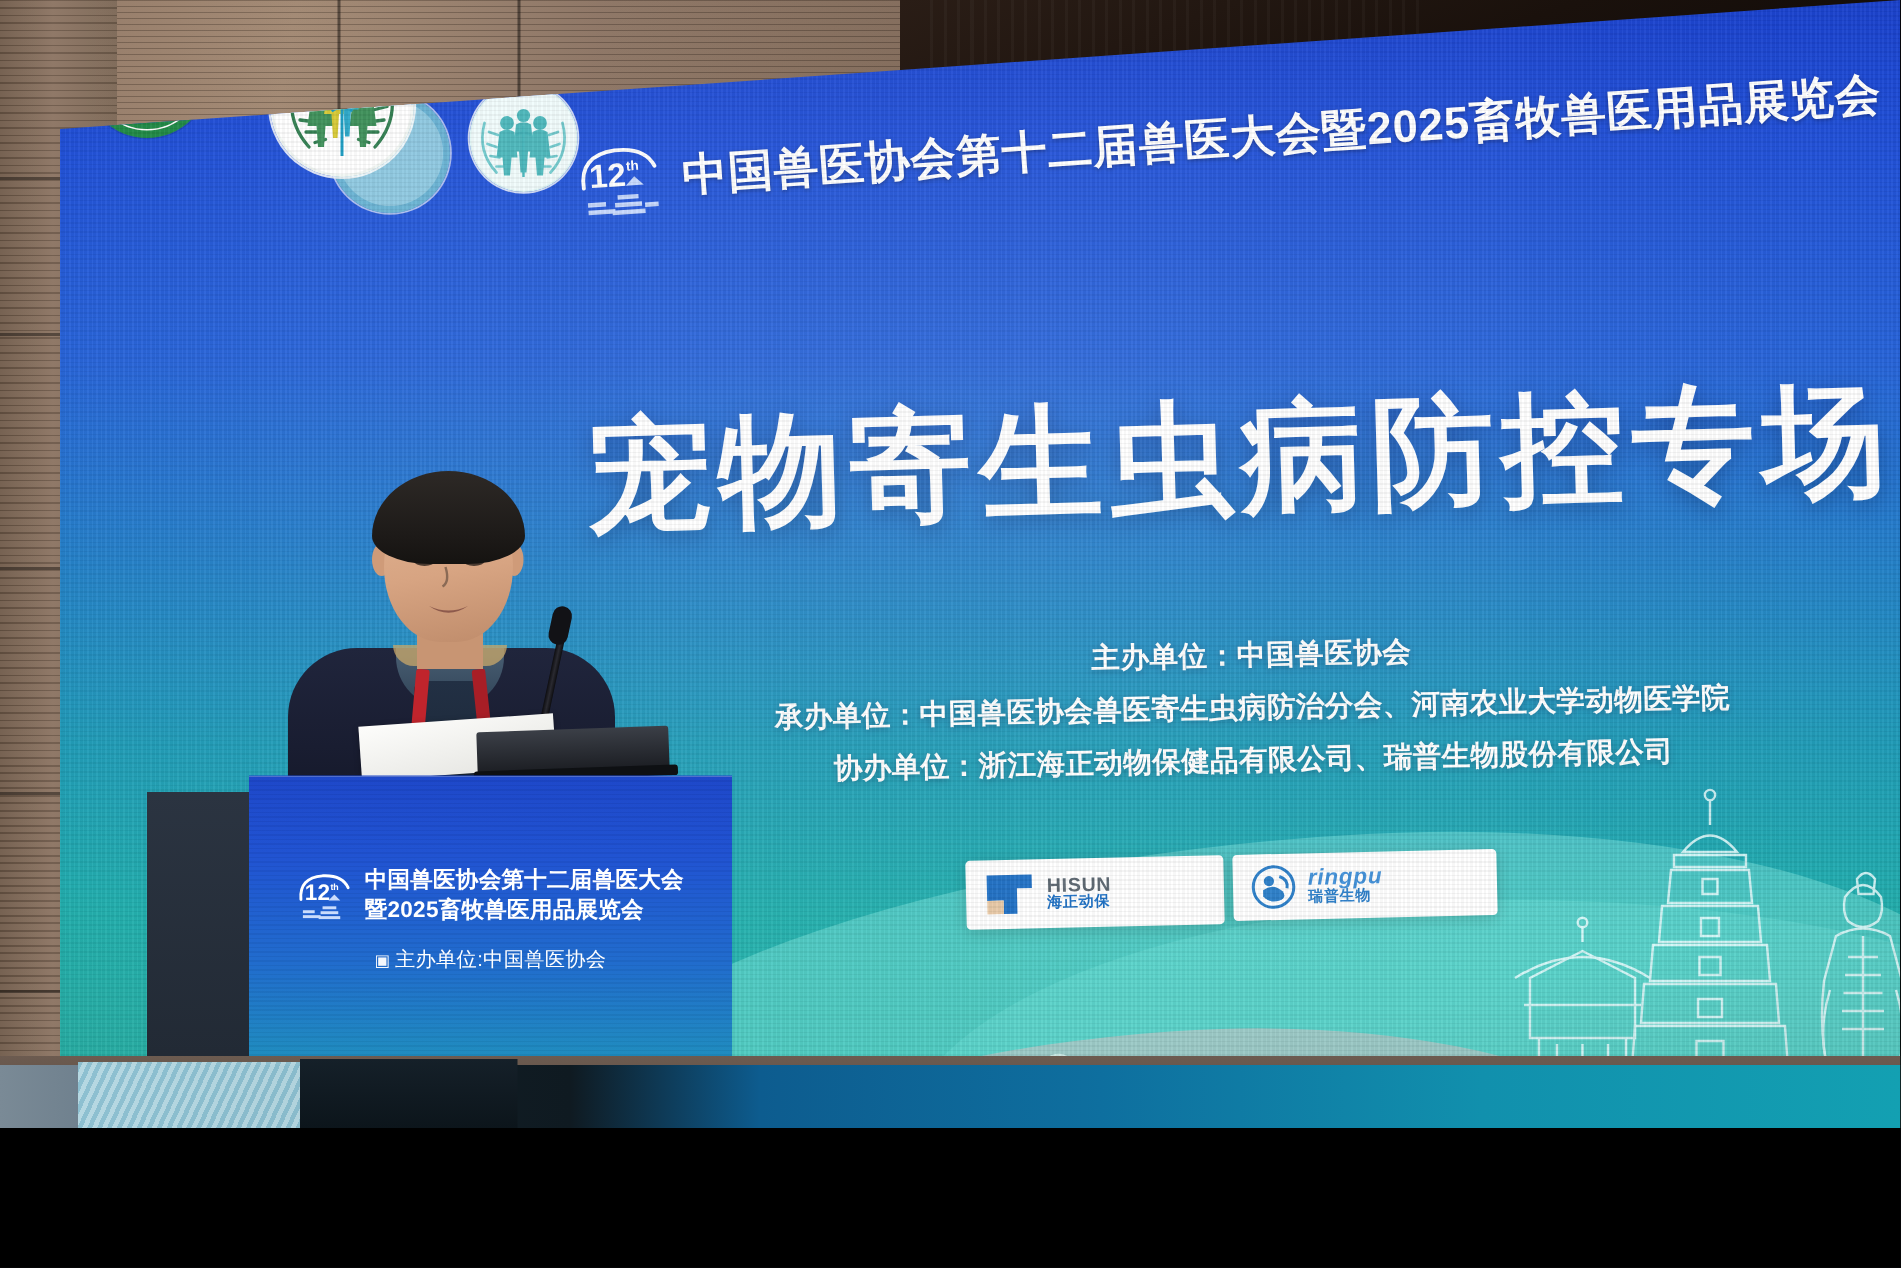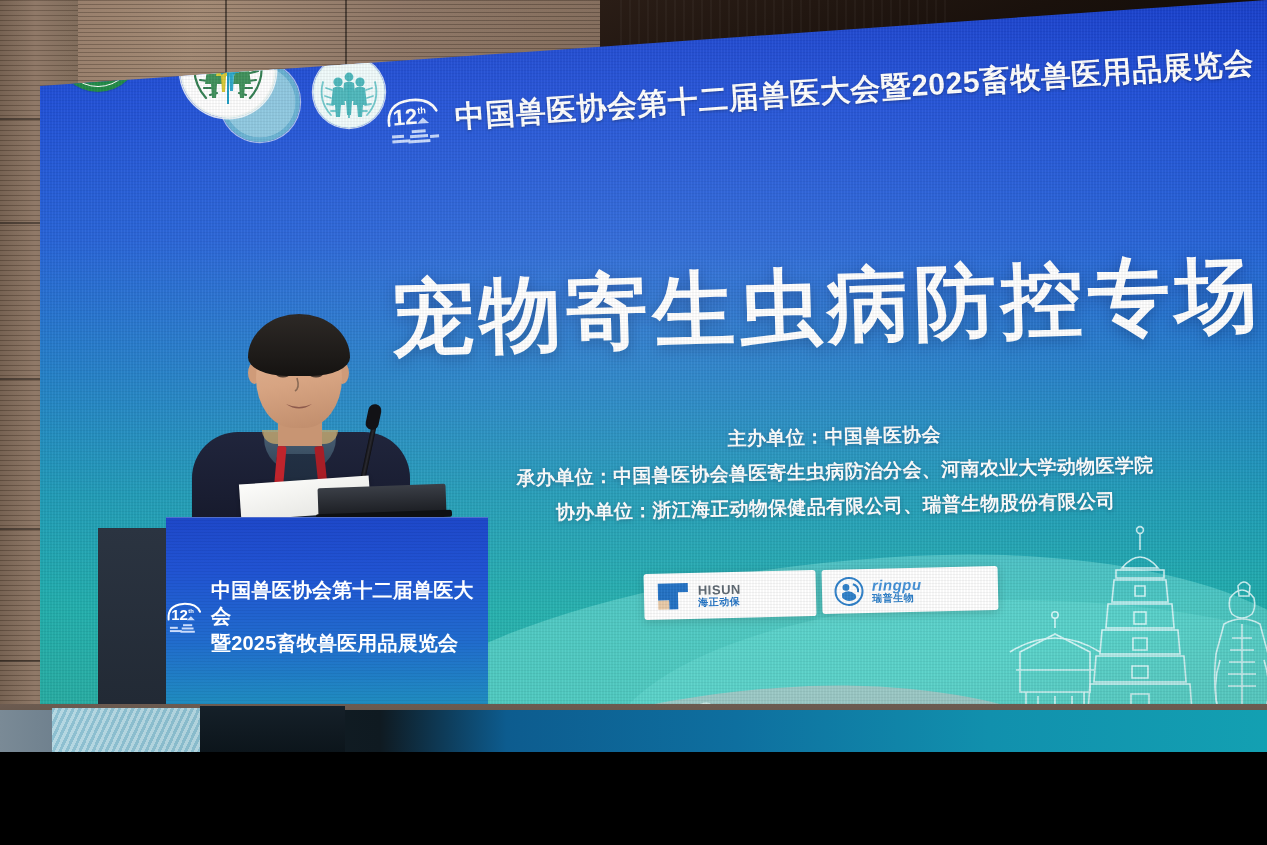--- a/index.html
+++ b/index.html
@@ -194,21 +194,21 @@
     position:absolute;inset:0;opacity:.22;
     background:repeating-linear-gradient(0deg, rgba(0,0,0,.22) 0 1px, rgba(255,255,255,.04) 1px 3px);
   }
   .podium-content{
     position:absolute;left:0;right:0;top:60px;text-align:center;color:#fff;
   }
   .pod-line1{
     display:flex;align-items:center;justify-content:center;gap:7px;margin-bottom:6px;
   }
   .pod-mark{position:relative;width:38px;height:36px;flex:0 0 auto;}
-  .pod-title{font-weight:700;font-size:20px;line-height:1.32;text-align:left;letter-spacing:.2px;}
+  .pod-title{font-weight:700;font-size:15px;line-height:1.32;text-align:left;letter-spacing:.2px;}
   .pod-org{font-size:13.5px;font-weight:500;margin-top:14px;letter-spacing:.2px;}
   .pod-meta{font-size:13.5px;font-weight:500;margin-top:11px;letter-spacing:.2px;}
   .pod-org .ic,.pod-meta .ic{font-size:11px;opacity:.95;margin-right:3px;}
 
   
   .speaker{position:absolute;left:178px;top:296px;width:250px;height:240px;}
   .sp-head{
     position:absolute;left:78px;top:28px;width:86px;height:104px;
     background:linear-gradient(170deg,#e3b695 0%,#d7a482 55%,#bf8c6b 100%);
     border-radius:46% 46% 44% 44% / 52% 52% 48% 48%;
@@ -581,20 +581,23 @@
                 <rect x="22" y="47" width="22" height="3"></rect>
                 <path d="M32 31 l6 -6 l6 6Z"></path>
               </g>
             </svg>
           </div>
           <div class="pod-title">
             <div>中国兽医协会第十二届兽医大会</div>
             <div>暨2025畜牧兽医用品展览会</div>
           </div>
         </div>
+        <div class="pod-org">
+          <span class="ic">▣</span><span>主办单位:中国兽医协会</span>
+        </div>
       </div>
     </div>
   </div>
 
   <div class="floor"></div>
   <div class="floor-carpet"></div>
   <div class="floor-strip"></div>
   <div class="floor-dark"></div>
 
 </div>

